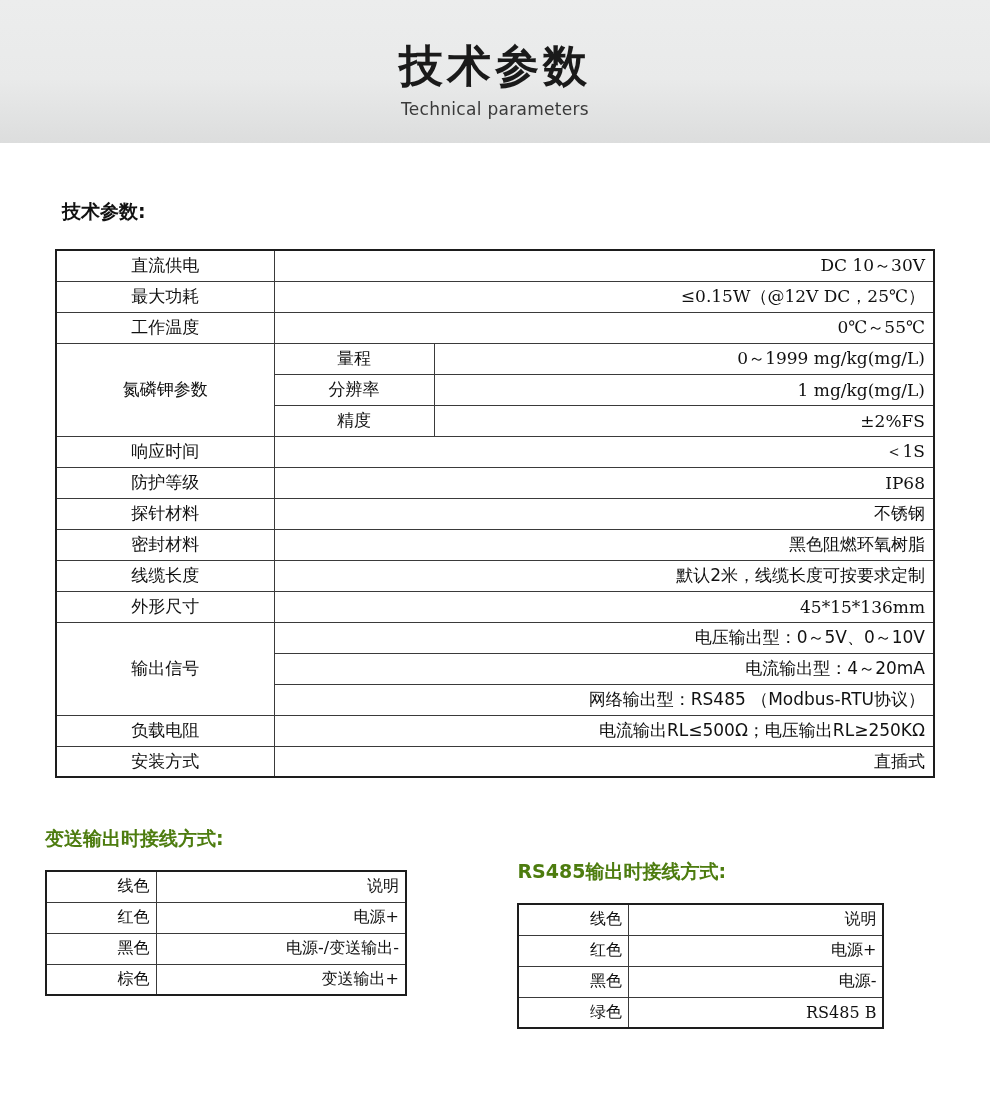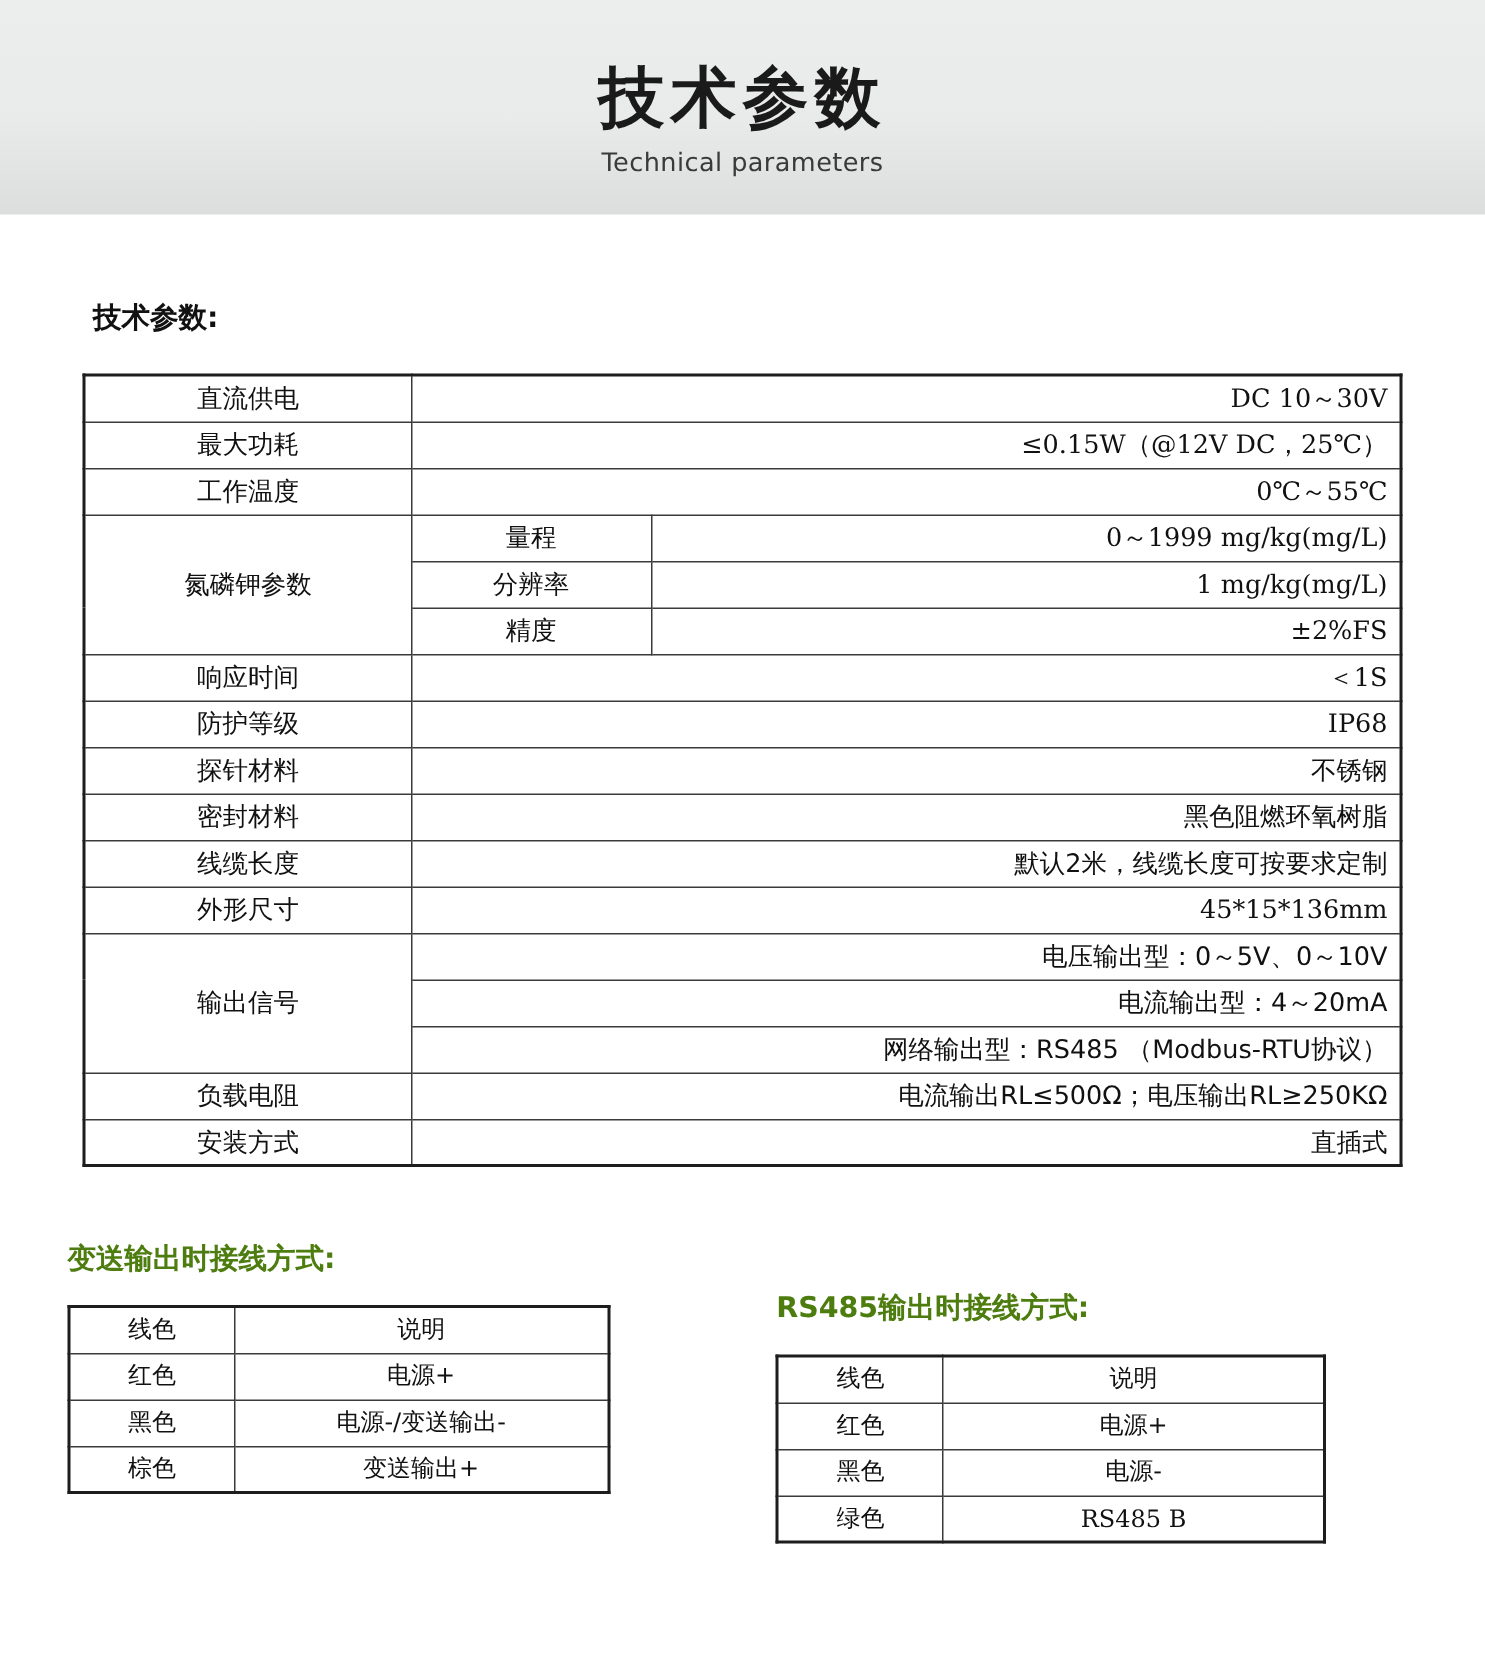--- a/index.html
+++ b/index.html
@@ -101,21 +101,21 @@
     margin-bottom: 18px;
   }
   .wiring-table {
     border: 2px solid #1d1d1d;
     font-family: "DejaVu Sans", sans-serif;
     font-size: 16px;
   }
   .wiring-table td {
     border: 1px solid #3a3a3a;
     height: 31px;
-    text-align: center;
+    text-align: right;
     padding: 1px 6px;
   }
   .wt-left .c1 { width: 110px; }
   .wt-left .c2 { width: 250px; }
   .wt-right .c1 { width: 110px; }
   .wt-right .c2 { width: 255px; }
   .mono-ish { font-family: "DejaVu Serif", serif; }
 </style>
 </head>
 <body>

